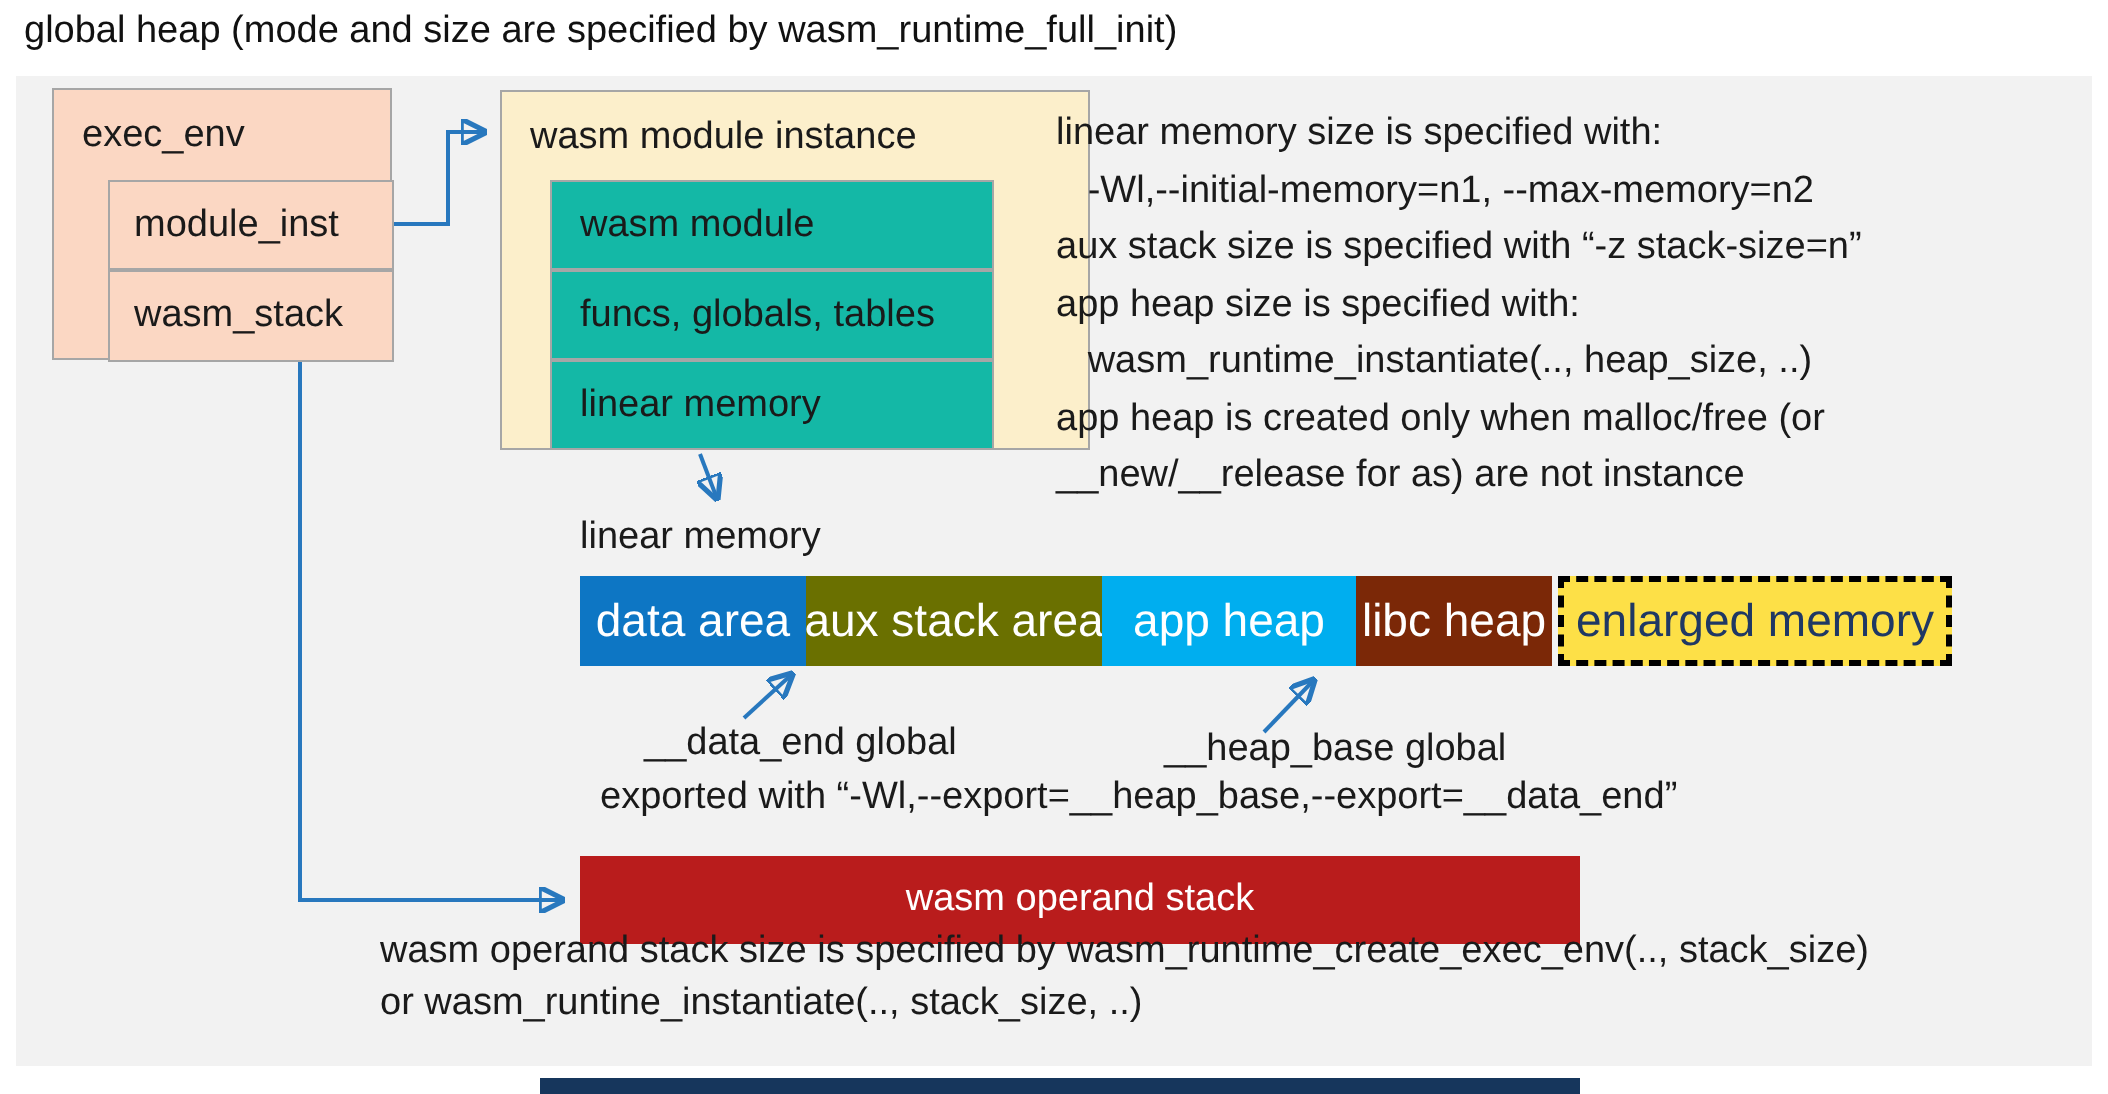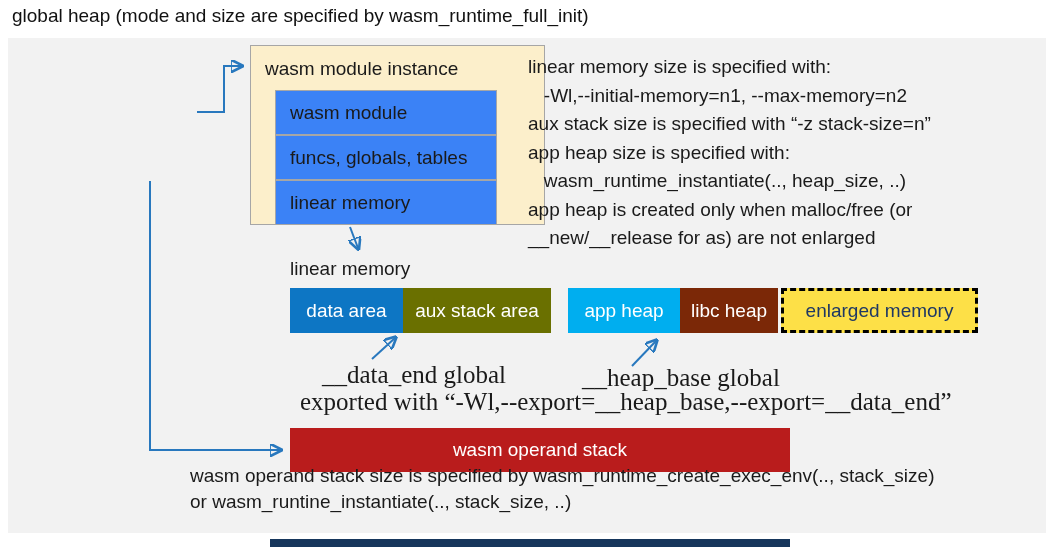--- a/index.html
+++ b/index.html
@@ -61,21 +61,21 @@
   }
   .inst-title {
     position: absolute;
     left: 14px; top: 0; height: 45px;
     display: flex; align-items: center;
     font-size: 19px;
   }
   .inst-row {
     position: absolute;
     left: 24px; width: 222px; height: 45px;
-    background: #3b82f6;
+    background: #14b8a6;
     border: 1px solid #a6a6a6;
     display: flex; align-items: center;
     padding-left: 14px;
     font-size: 19px;
   }
   .inst-row.r0 { top: 44px; }
   .inst-row.r1 { top: 89px; }
   .inst-row.r2 { top: 134px; height: 45px; }
   
   .notes {
@@ -95,37 +95,37 @@
   
   .mem-bar {
     position: absolute;
     left: 290px; top: 288px;
     height: 45px;
     display: flex;
   }
   .seg {
     height: 45px;
     display: flex; align-items: center; justify-content: center;
-    font-size: 19px;
+    font-size: 23px;
     color: #ffffff;
     white-space: nowrap;
   }
   .seg.s0 { width: 113px; }
   .seg.s1 { width: 148px; }
-  .seg.s2 { width: 112px; margin-left: 17px; }
+  .seg.s2 { width: 127px; }
   .seg.s3 { width: 98px; }
   .seg.s4 {
     width: 197px;
     margin-left: 3px;
     background: #fde047;
     color: #1f3864;
     border: 3px dashed #000000;
   }
   
-  .ann { position: absolute; font-size: 25px; white-space: nowrap; font-family: Liberation Serif, serif; }
+  .ann { position: absolute; font-size: 19px; white-space: nowrap; }
   .ann.data-end  { left: 322px; top: 361px; }
   .ann.heap-base { left: 582px; top: 364px; }
   .ann.export    { left: 300px; top: 388px; }
   
   .op-stack {
     position: absolute;
     left: 290px; top: 428px;
     width: 500px; height: 44px;
     background: #b91c1c;
     color: #ffffff;
@@ -158,36 +158,41 @@
 </style>
 </head>
 <body>
 
 <div class="stage">
 
   <div class="title">global heap (mode and size are specified by wasm_runtime_full_init)</div>
 
   <div class="panel"></div>
 
+  <div class="exec-box">
+    <div class="exec-title">exec_env</div>
+    <div class="exec-row r0">module_inst</div>
+    <div class="exec-row r1">wasm_stack</div>
+  </div>
 
   <div class="inst-box">
     <div class="inst-title">wasm module instance</div>
     <div class="inst-row r0">wasm module</div>
     <div class="inst-row r1">funcs, globals, tables</div>
     <div class="inst-row r2">linear memory</div>
   </div>
 
   <div class="notes">
     <div>linear memory size is specified with:</div>
     <div>   -Wl,--initial-memory=n1, --max-memory=n2</div>
     <div>aux stack size is specified with “-z stack-size=n”</div>
     <div>app heap size is specified with:</div>
     <div>   wasm_runtime_instantiate(.., heap_size, ..)</div>
     <div>app heap is created only when malloc/free (or</div>
-    <div>__new/__release for as) are not enlarged</div>
+    <div>__new/__release for as) are not instance</div>
   </div>
 
   <div class="lm-label">linear memory</div>
 
   <div class="mem-bar">
     <div class="seg s0" style="background: rgb(13, 118, 196); color: rgb(255, 255, 255);">data area</div>
     <div class="seg s1" style="background: rgb(106, 112, 0); color: rgb(255, 255, 255);">aux stack area</div>
     <div class="seg s2" style="background: rgb(0, 174, 239); color: rgb(255, 255, 255);">app heap</div>
     <div class="seg s3" style="background: rgb(123, 40, 7); color: rgb(255, 255, 255);">libc heap</div>
     <div class="seg s4" style="color: rgb(31, 56, 100);">enlarged memory</div>

